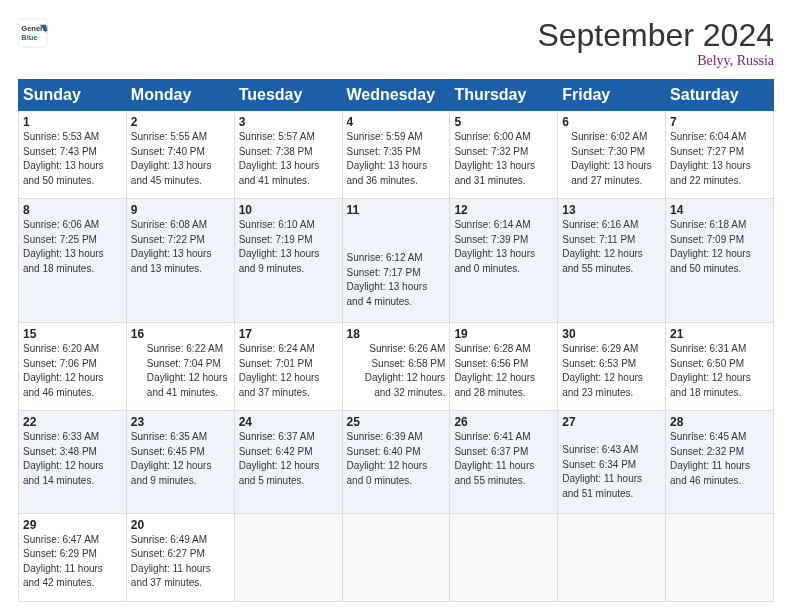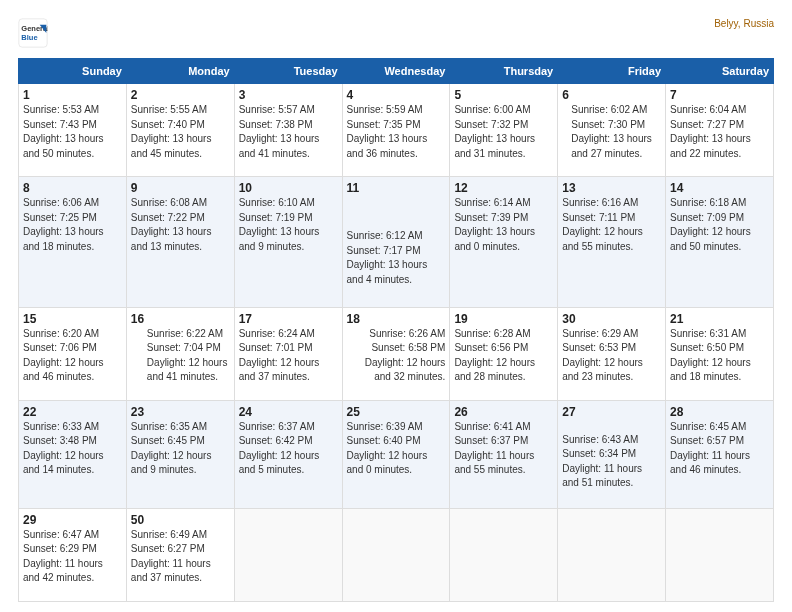--- a/index.html
+++ b/index.html
@@ -35,37 +35,38 @@
     .title-block {
       text-align: right;
     }
     .month-title {
       font-size: 32px;
       font-weight: normal;
       color: #333;
       line-height: 1.1;
     }
     .location {
-      font-size: 10px;
-      color: #a16207;
+      font-size: 14px;
+      color: #701a75;
+      font-family: Liberation Serif, serif;
     }
     .calendar {
       flex: 1;
       border: 1px solid #ccc;
       border-collapse: collapse;
       width: 100%;
       table-layout: fixed;
     }
     .calendar th {
       background-color: #1a5fa8;
       color: #fff;
-      font-size: 11px;
+      font-size: 16px;
       font-weight: bold;
       padding: 6px 4px;
-      text-align: right;
+      text-align: left;
       border: 1px solid #1a5fa8;
     }
     .calendar td {
       vertical-align: top;
       padding: 4px 4px 4px 4px;
       font-size: 9.5px;
       color: #333;
       border: 1px solid #ddd;
       height: 80px;
       background: #fff;
@@ -99,20 +100,21 @@
   <div class="header">
     <div class="logo">
       <svg class="logo-icon" viewBox="0 0 36 36">
         <rect x="1" y="1" width="34" height="34" rx="4" fill="white" stroke="#ccc" stroke-width="0.5"></rect>
         <text x="4" y="15" font-size="9" font-weight="bold" fill="#333" font-family="Arial">General</text>
         <text x="4" y="26" font-size="9" font-weight="bold" fill="#1a5fa8" font-family="Arial">Blue</text>
         <polygon points="26,8 34,8 34,18" fill="#1a5fa8"></polygon>
       </svg>
     </div>
     <div class="title-block">
+      <div class="month-title">September 2024</div>
       <div class="location">Belyy, Russia</div>
     </div>
   </div>
 
   <table class="calendar">
     <thead>
       <tr>
 
       <th>Sunday</th>
           <th>Monday</th>
@@ -316,35 +318,35 @@
           <td>
             <span class="day-num">27</span>
             <div class="day-info" style="white-space: pre-line; margin-top: 14px;">Sunrise: 6:43 AM
 Sunset: 6:34 PM
 Daylight: 11 hours
 and 51 minutes.</div>
           </td>
           <td>
             <span class="day-num">28</span>
             <div class="day-info" style="white-space: pre-line;">Sunrise: 6:45 AM
-Sunset: 6:57 PM
+Sunset: 2:32 PM
 Daylight: 11 hours
 and 46 minutes.</div>
           </td>
         </tr>
         <tr>
           <td>
             <span class="day-num">29</span>
             <div class="day-info" style="white-space: pre-line;">Sunrise: 6:47 AM
 Sunset: 6:29 PM
 Daylight: 11 hours
 and 42 minutes.</div>
           </td>
           <td>
-            <span class="day-num">50</span>
+            <span class="day-num">20</span>
             <div class="day-info" style="white-space: pre-line;">Sunrise: 6:49 AM
 Sunset: 6:27 PM
 Daylight: 11 hours
 and 37 minutes.</div>
           </td>
           <td class="empty"></td>
           <td class="empty"></td>
           <td class="empty"></td>
           <td class="empty"></td>
           <td class="empty"></td>

